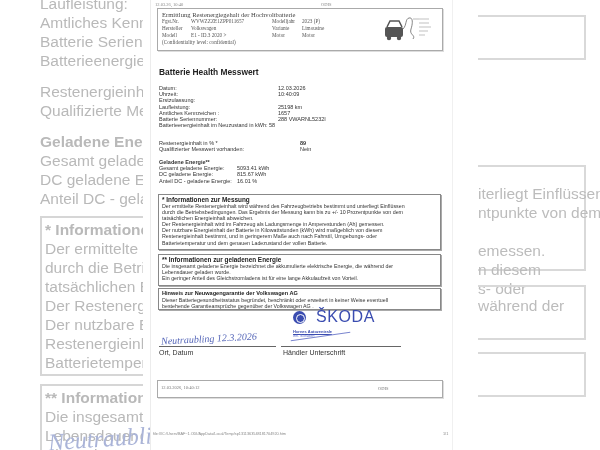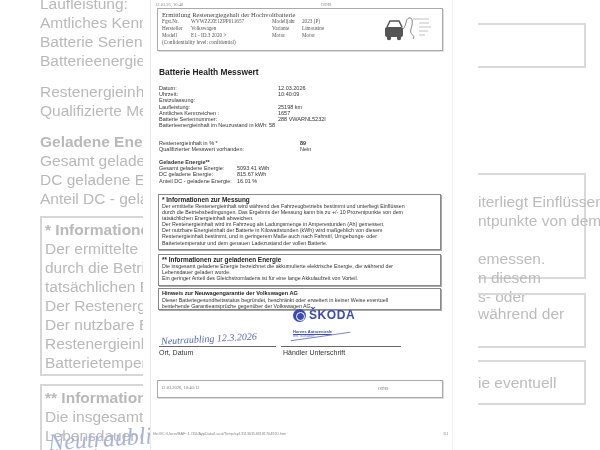--- a/index.html
+++ b/index.html
@@ -6,21 +6,21 @@
     html, body { width: 600px; height: 450px; overflow: hidden; background: #ffffff; }
     body { position: relative; font-family: "Liberation Sans", sans-serif; color: #222; }
 
     
     .bg { position: absolute; left: 0; top: 0; width: 600px; height: 450px; overflow: hidden; background: #fff; }
     .bg-col { position: absolute; font-family: "Liberation Sans", sans-serif; color: #b9b9b9; font-size: 15.5px; line-height: 19px; white-space: nowrap; filter: blur(0.4px); }
     .bg-left { left: 40px; top: -6px; width: 103px; overflow: hidden; }
     .bg-left .gap { height: 12px; }
     .bg-left .bold { font-weight: bold; }
     .bg-box { border: 2px solid #d6d6d6; padding: 2px 3px; margin-top: 8px; width: 118px; }
-    .bg-right { left: 458px; top: 8px; width: 142px; height: 340px; }
+    .bg-right { left: 458px; top: 0; width: 142px; height: 340px; }
     .bg-rbox { position: absolute; left: 20px; width: 108px; border: 2px solid #d9d9d9; border-left: none; }
     .bg-rtext { position: absolute; left: 20px; color: #bcbcbc; font-size: 15.5px; line-height: 19px; }
     .bg-sign { position: absolute; left: 48px; top: 425px; font-family: "Liberation Serif", serif; font-style: italic; color: #aab4d8; font-size: 24px; transform: rotate(-4deg); }
     .bg-edge { position: absolute; left: 150px; top: 0; width: 1px; height: 450px; background: #ececec; }
     .bg-edge2 { position: absolute; left: 452px; top: 0; width: 1px; height: 450px; background: #f0f0f0; }
 
     
     .page { position: absolute; left: 153px; top: 0; width: 298px; height: 450px; background: #fff; }
     .topbar { position: absolute; left: 0; top: 2px; width: 100%; font-family: "Liberation Serif", serif; font-size: 4.5px; color: #888; }
     .topbar .l { position: absolute; left: 2px; }
@@ -55,21 +55,21 @@
     .box { position: absolute; left: 5px; width: 283px; border: 1px solid #888; box-shadow: 1px 1px 0 #aaa; padding: 1px 3px; font-size: 5.3px; line-height: 6.1px; color: #333; background: #fff; }
     .box .bh { font-weight: bold; font-size: 6.4px; line-height: 7px; color: #222; }
     .box1 { top: 194px; height: 56px; }
     .box2 { top: 254px; height: 32px; }
     .box3 { top: 288px; height: 22px; }
     .box3 .bh { font-size: 5.6px; }
 
     .skoda { position: absolute; left: 140px; top: 308px; display: flex; align-items: center; gap: 3px; color: #3a4cb0; }
     .skoda-logo { width: 13px; height: 13px; border-radius: 50%; background: #3a4cb0; position: relative; }
     .skoda-logo::after { content: ""; position: absolute; left: 3px; top: 3px; width: 7px; height: 7px; border-radius: 50%; border: 1px solid #fff; }
-    .skoda-text { font-size: 12px; font-weight: bold; letter-spacing: 0.6px; }
+    .skoda-text { font-size: 16px; font-weight: normal; letter-spacing: 0.6px; margin-left: 7px; }
 
     .sign-line1 { position: absolute; left: 6px; top: 346px; width: 117px; height: 1px; background: #666; }
     .sign-line2 { position: absolute; left: 128px; top: 346px; width: 120px; height: 1px; background: #666; }
     .handwriting { position: absolute; left: 8px; top: 333px; font-family: "Liberation Serif", serif; font-style: italic; color: #5566b8; font-size: 10px; transform: rotate(-3deg); white-space: nowrap; }
     .stamp { position: absolute; left: 140px; top: 330px; width: 72px; height: 18px; color: #5a6acb; font-size: 3.6px; line-height: 4px; }
     .stamp .s1 { font-weight: bold; color: #3a4cb0; font-size: 4px; text-decoration: underline; }
     .stamp .scribble { position: absolute; left: -2px; top: 6px; width: 60px; height: 8px; border-top: 1px solid #7b86cf; transform: rotate(-8deg); }
     .lbl-ort { position: absolute; left: 6px; top: 349px; font-size: 7px; color: #333; }
     .lbl-haendler { position: absolute; left: 130px; top: 349px; font-size: 7px; color: #333; }
 
@@ -125,21 +125,20 @@
       <div>iterliegt Einflüssen</div>
       <div>ntpunkte von dem</div>
       <div style="height:19px"></div>
       <div>emessen.</div>
       <div>n diesem</div>
       <div>s- oder</div>
     </div>
     <div class="bg-rbox" style="top:285px;height:55px;"></div>
     <div class="bg-rtext" style="top:296px;text-align:center;">während der</div>
     <div class="bg-rbox" style="top:352px;height:45px;"></div>
-    <div class="bg-rtext" style="top:365px;">ie eventuell</div>
   </div>
   <div class="bg-edge"></div>
   <div class="bg-edge2"></div>
 </div>
 
 <div class="page">
   <div class="topbar">
     <span class="l">12.03.26, 10:40</span>
     <span class="c">ODIS</span>
   </div>

